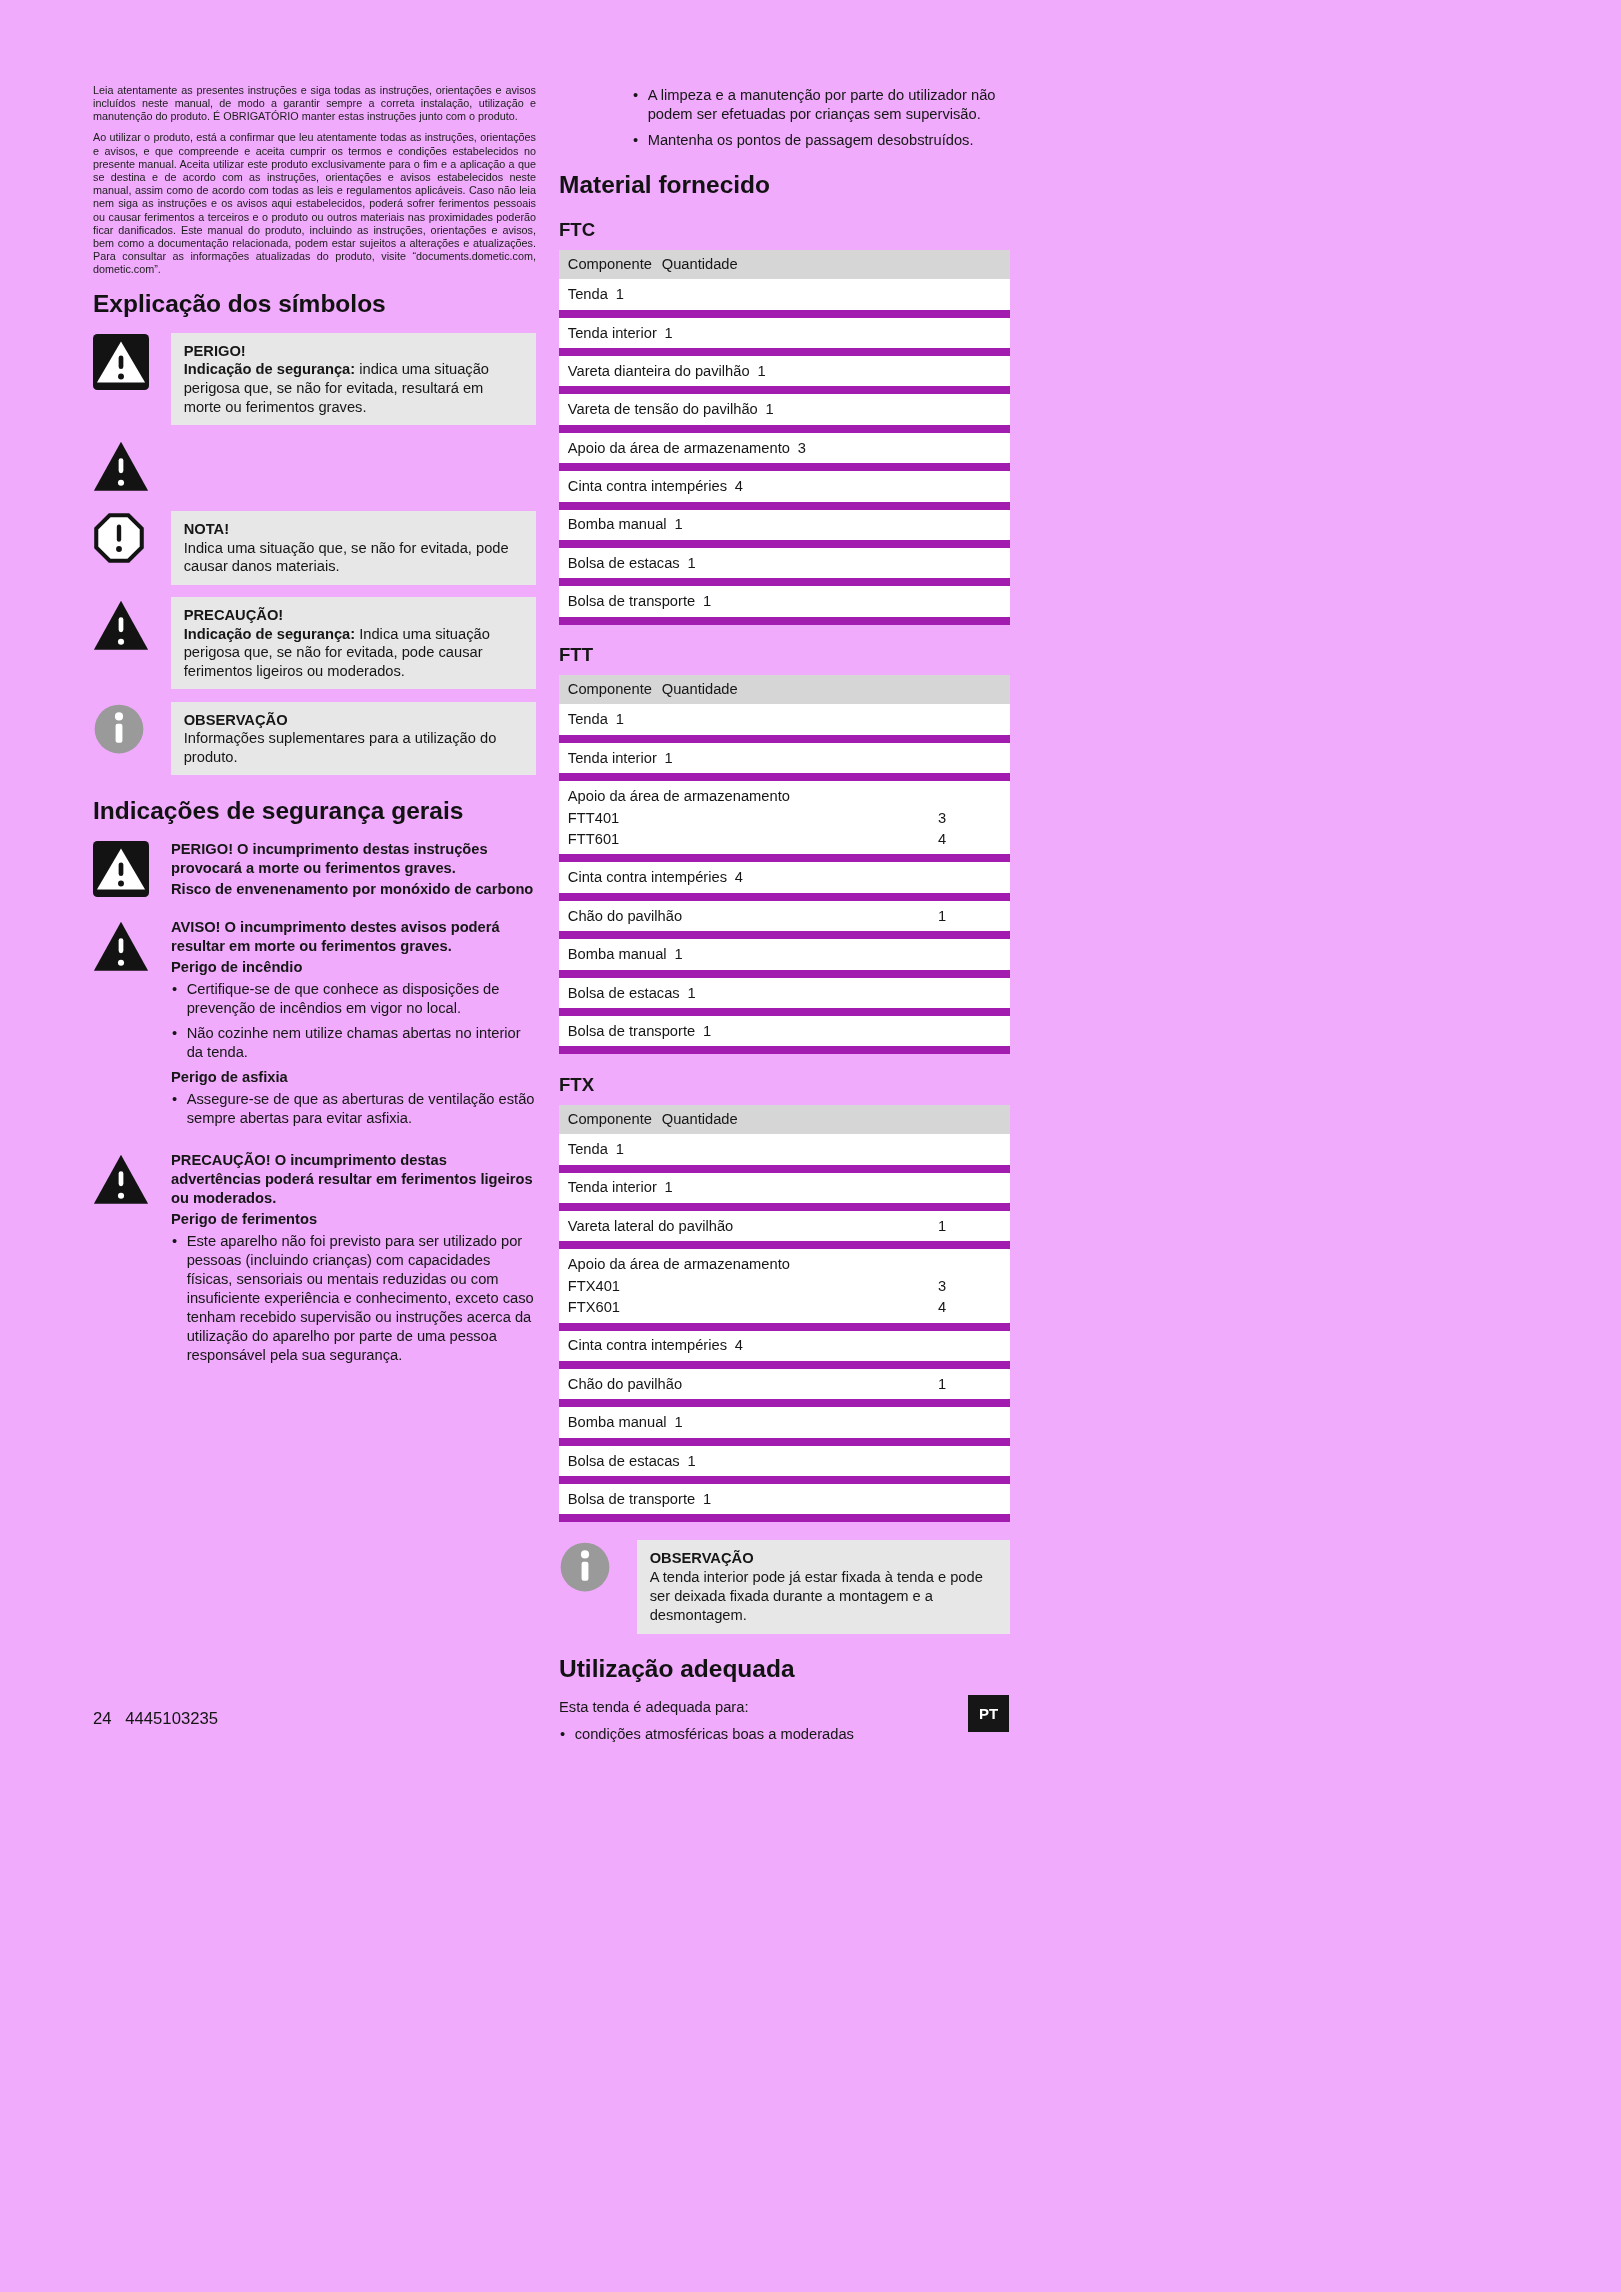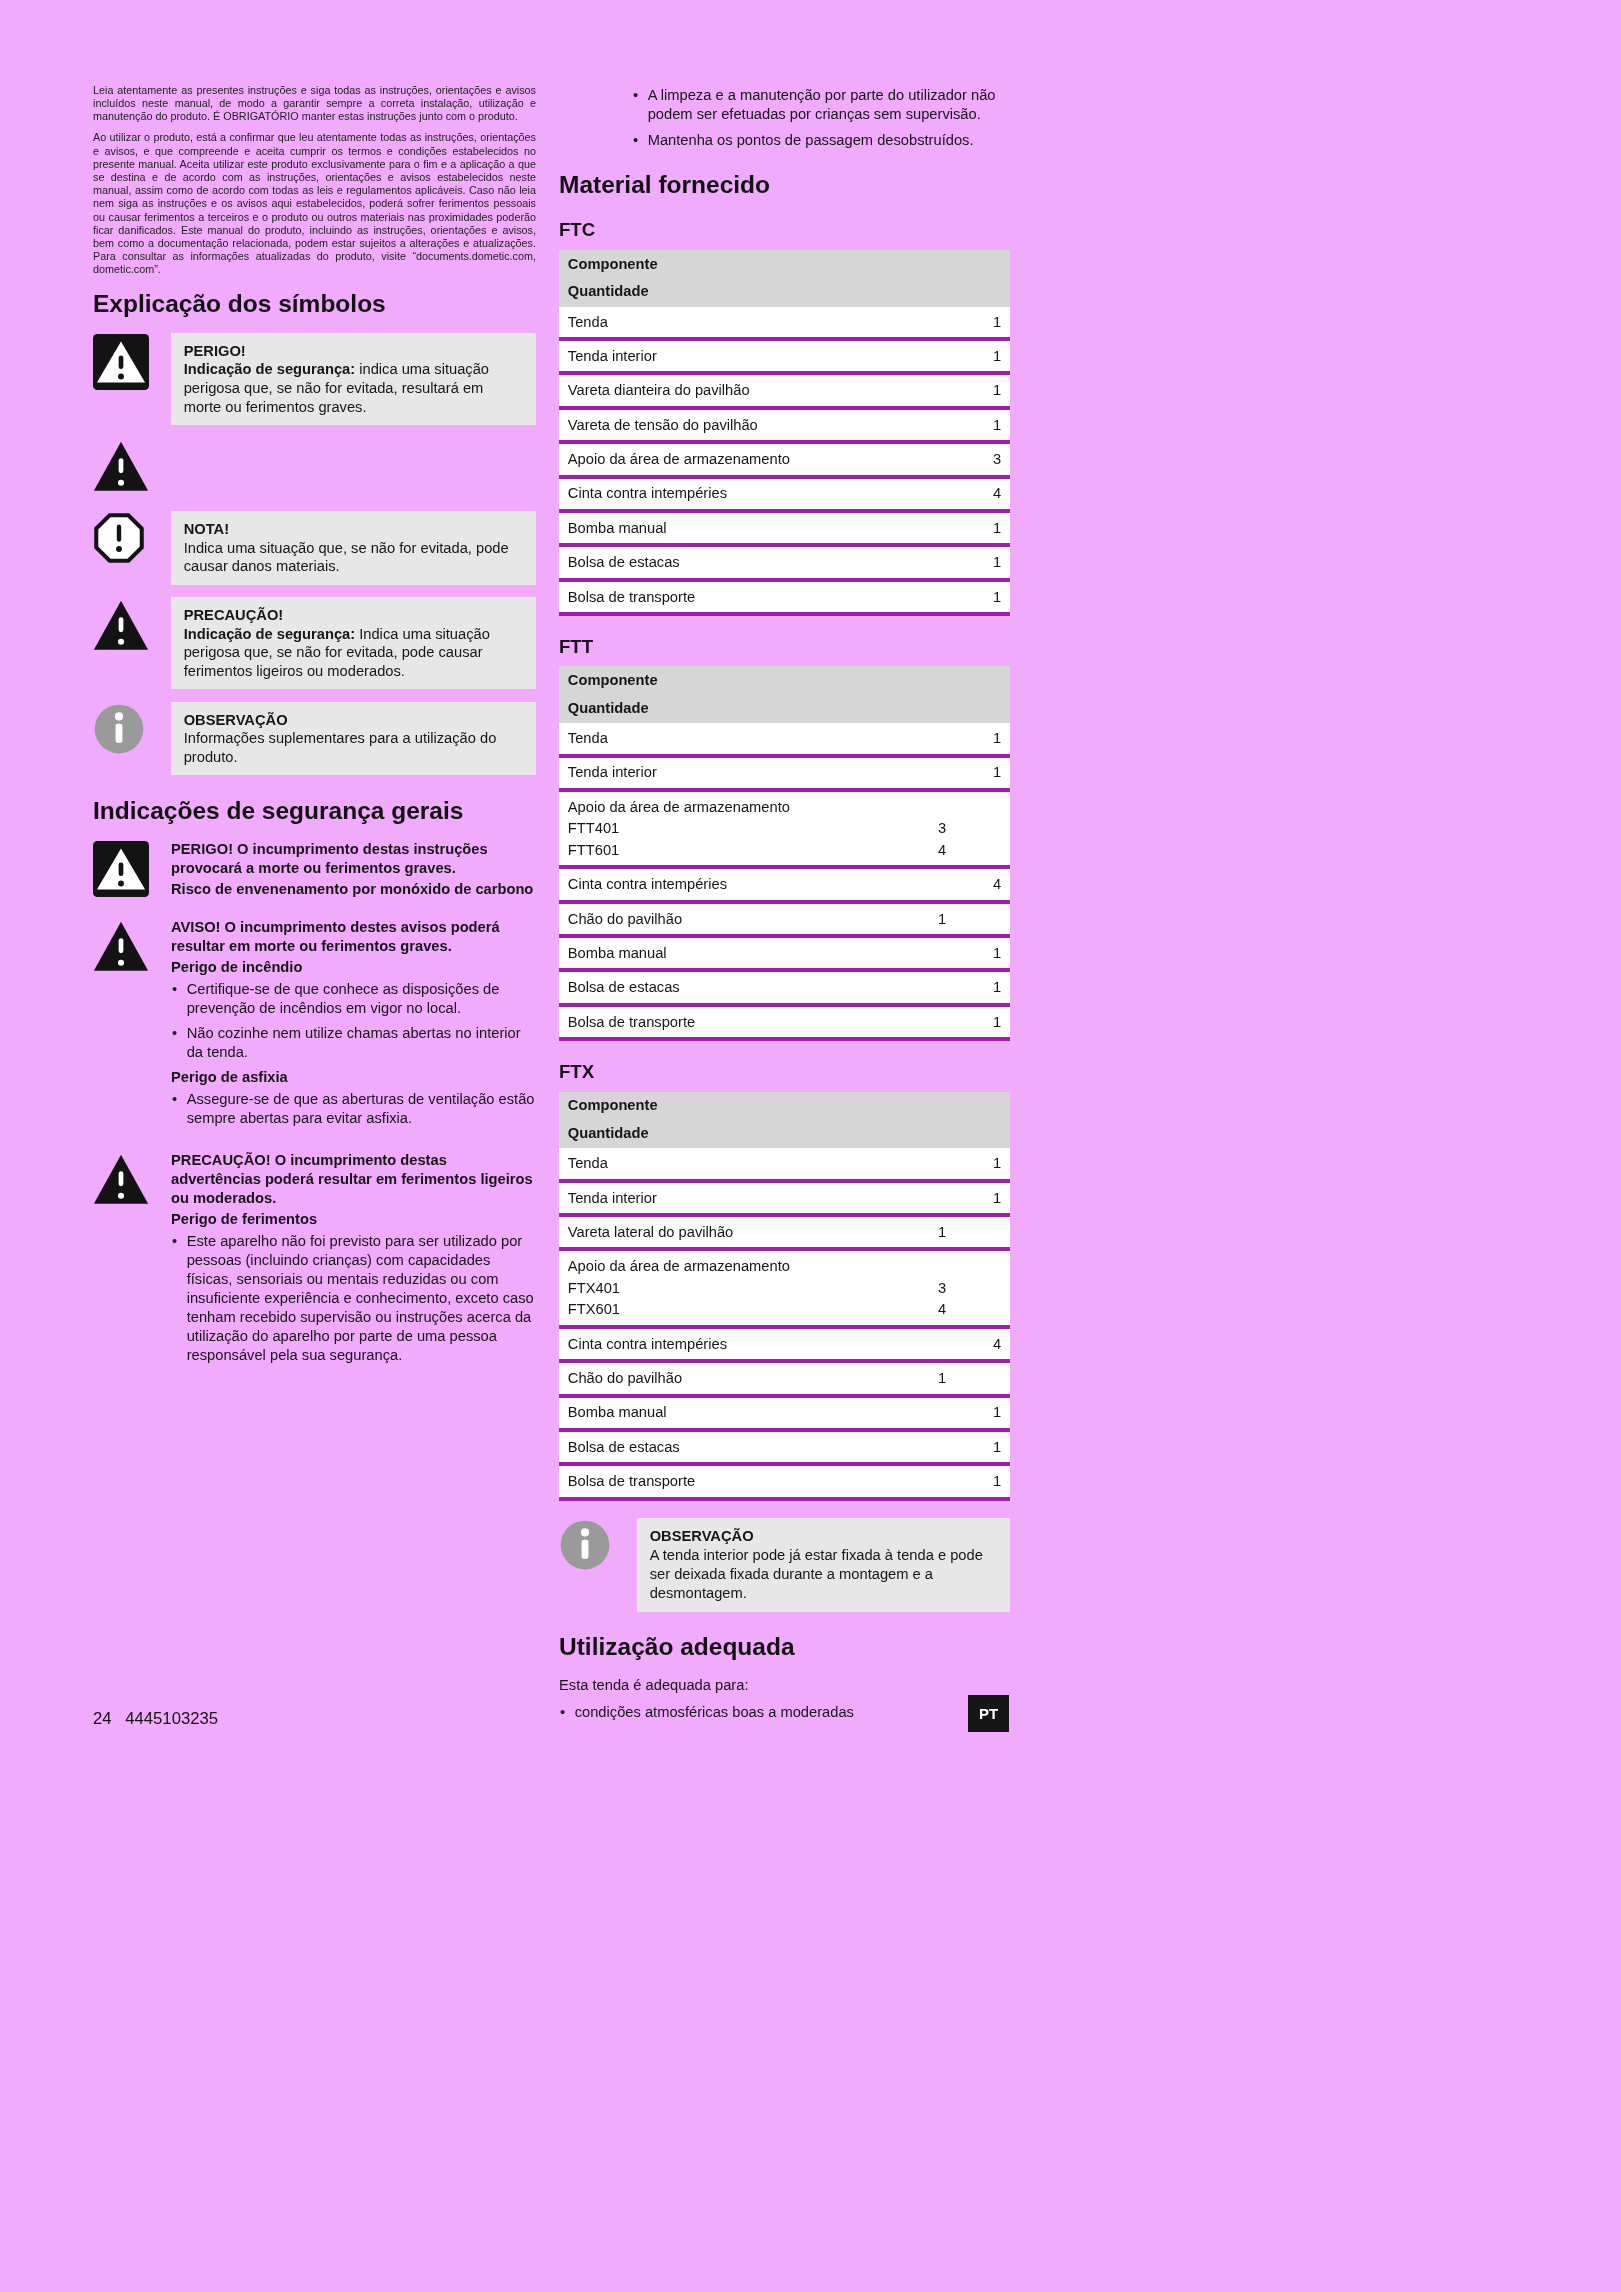--- a/index.html
+++ b/index.html
@@ -58,31 +58,29 @@
   .care { margin: 2px 0 21.6px 0; padding-left: 73px; }
   .care li { margin-bottom: 6.9px; }
 
   
   .tbl-label { font-size: 18.6px; font-weight: bold; margin: 19.6px 0 8.8px 0; }
   .tbl { font-size: 14.7px; line-height: 17.6px; }
   .tbl-head {
     display: flex;
     gap: 9.8px;
     background: #d6d6d6;
-    font-weight: bold;
+    font-weight: normal;
     padding: 5.9px 8.8px;
-    flex-direction: column;
   }
   .trow {
     display: flex;
     gap: 7.8px;
-    border-bottom: 4px solid #a21caf;
+    border-bottom: 8px solid #a21caf;
     padding: 6.9px 8.8px 5.9px 8.8px;
     background: #ffffff;
-    justify-content: space-between;
   }
   .trow.group { display: block; }
   .tqty.right { margin-left: auto; padding-right: 55px; }
   .sub { display: flex; padding-top: 3.9px; }
   .sub .tqty { margin-left: auto; padding-right: 55px; }
 
   
   .note { display: flex; margin-top: 17.6px; }
   .note .graybox { line-height: 19px; }
 

